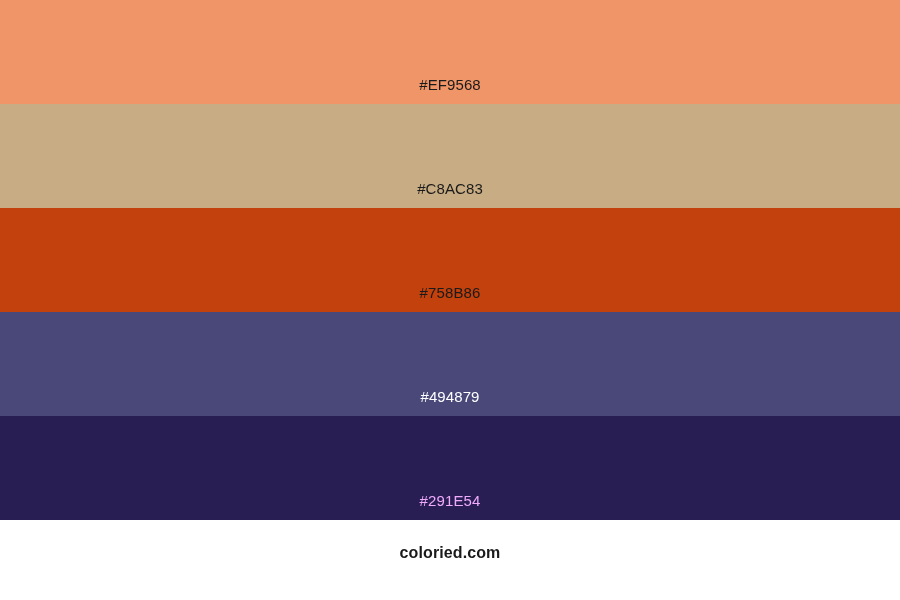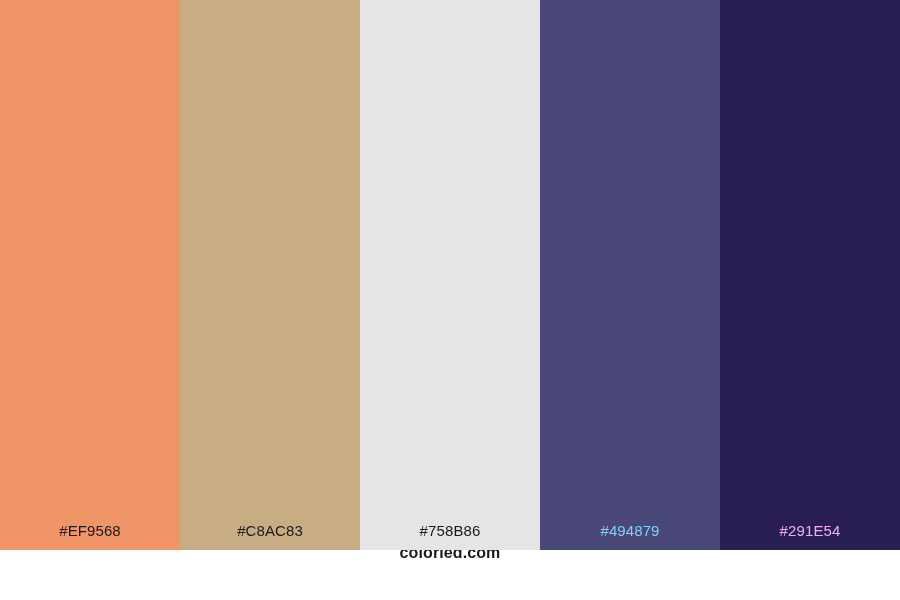--- a/index.html
+++ b/index.html
@@ -15,21 +15,21 @@
   }
   .palette-page {
     width: 900px;
     height: 600px;
     display: flex;
     flex-direction: column;
     background: #ffffff;
   }
   .swatch-strip {
     display: flex;
-    flex-direction: row;
+    flex-direction: column;
     width: 900px;
     height: 520px;
   }
   .swatch {
     flex: 1 1 180px;
     height: 550px;
     position: relative;
     display: flex;
     align-items: flex-end;
     justify-content: center;
@@ -71,26 +71,26 @@
   <div class="swatch-strip">
 
     <div class="swatch" style="background-color: rgb(239, 149, 104);">
       <span class="swatch-label" style="color: rgb(26, 26, 26);">#EF9568</span>
     </div>
 
     <div class="swatch" style="background-color: rgb(200, 172, 131);">
       <span class="swatch-label" style="color: rgb(26, 26, 26);">#C8AC83</span>
     </div>
 
-    <div class="swatch" style="background-color: #e5e5e5; align-items: flex-end;">
+    <div class="swatch" style="background-color: #c2410c; align-items: flex-end;">
       <span class="swatch-label" style="color: rgb(26, 26, 26);">#758B86</span>
     </div>
 
     <div class="swatch" style="background-color: rgb(73, 72, 121);">
-      <span class="swatch-label" style="color: #7dd3fc;">#494879</span>
+      <span class="swatch-label" style="color: #ffffff;">#494879</span>
     </div>
 
     <div class="swatch" style="background-color: rgb(41, 30, 84);">
       <span class="swatch-label" style="color: #f0abfc;">#291E54</span>
     </div>
 
   </div>
 
   <div class="footer" style="background-color: rgb(255, 255, 255);">
     <span class="footer-brand" style="color: rgb(26, 26, 26);">coloried.com</span>

